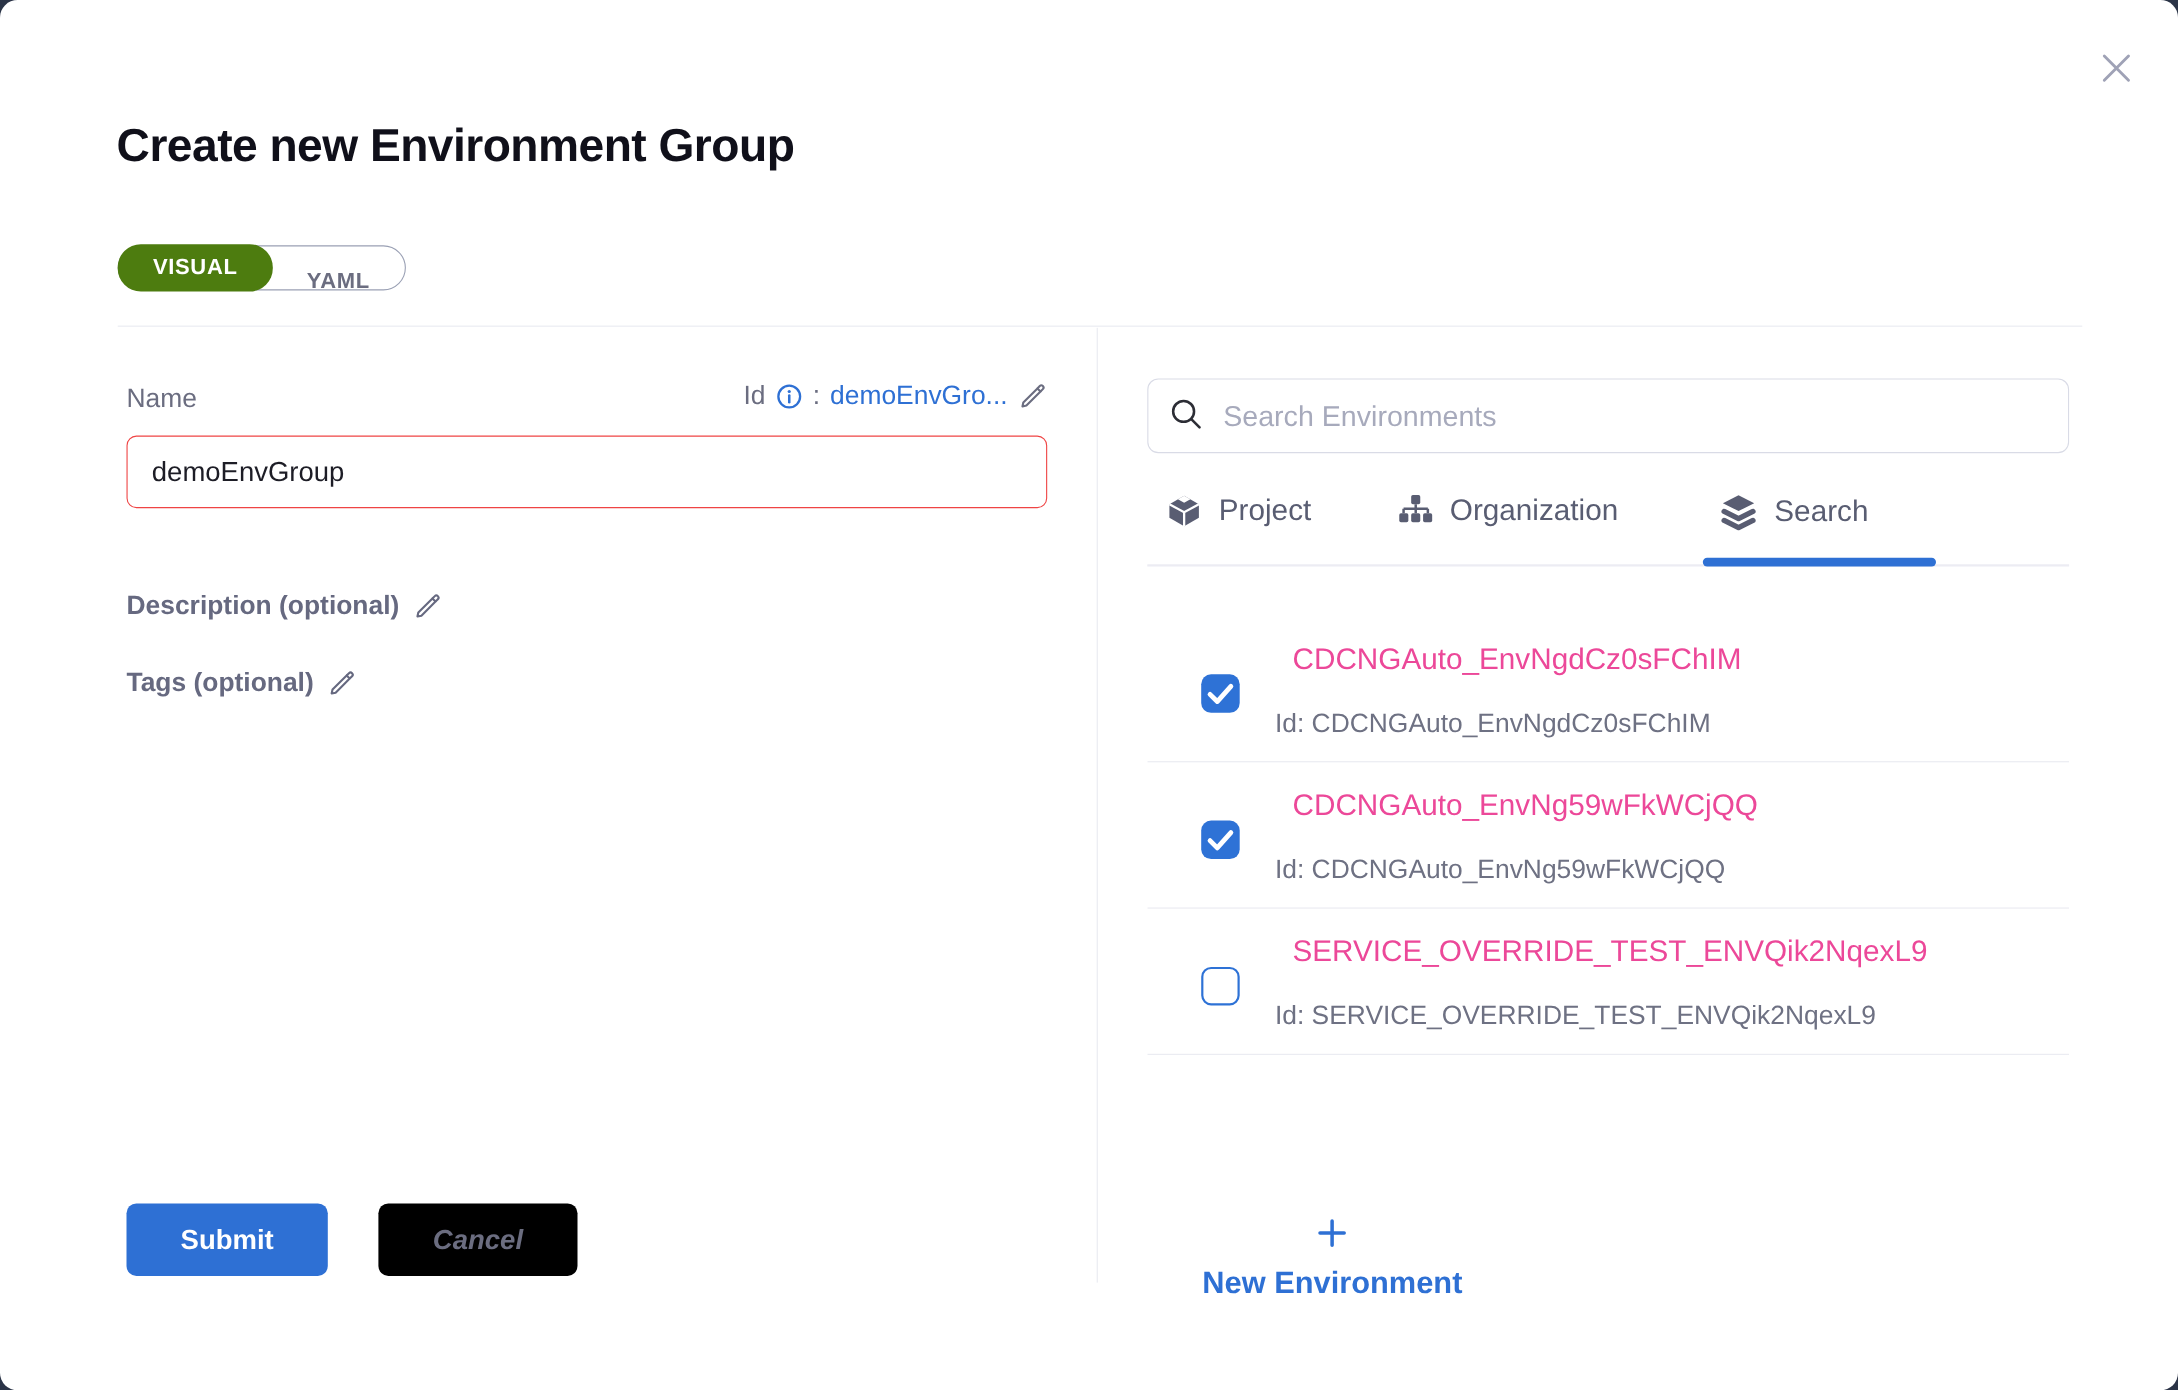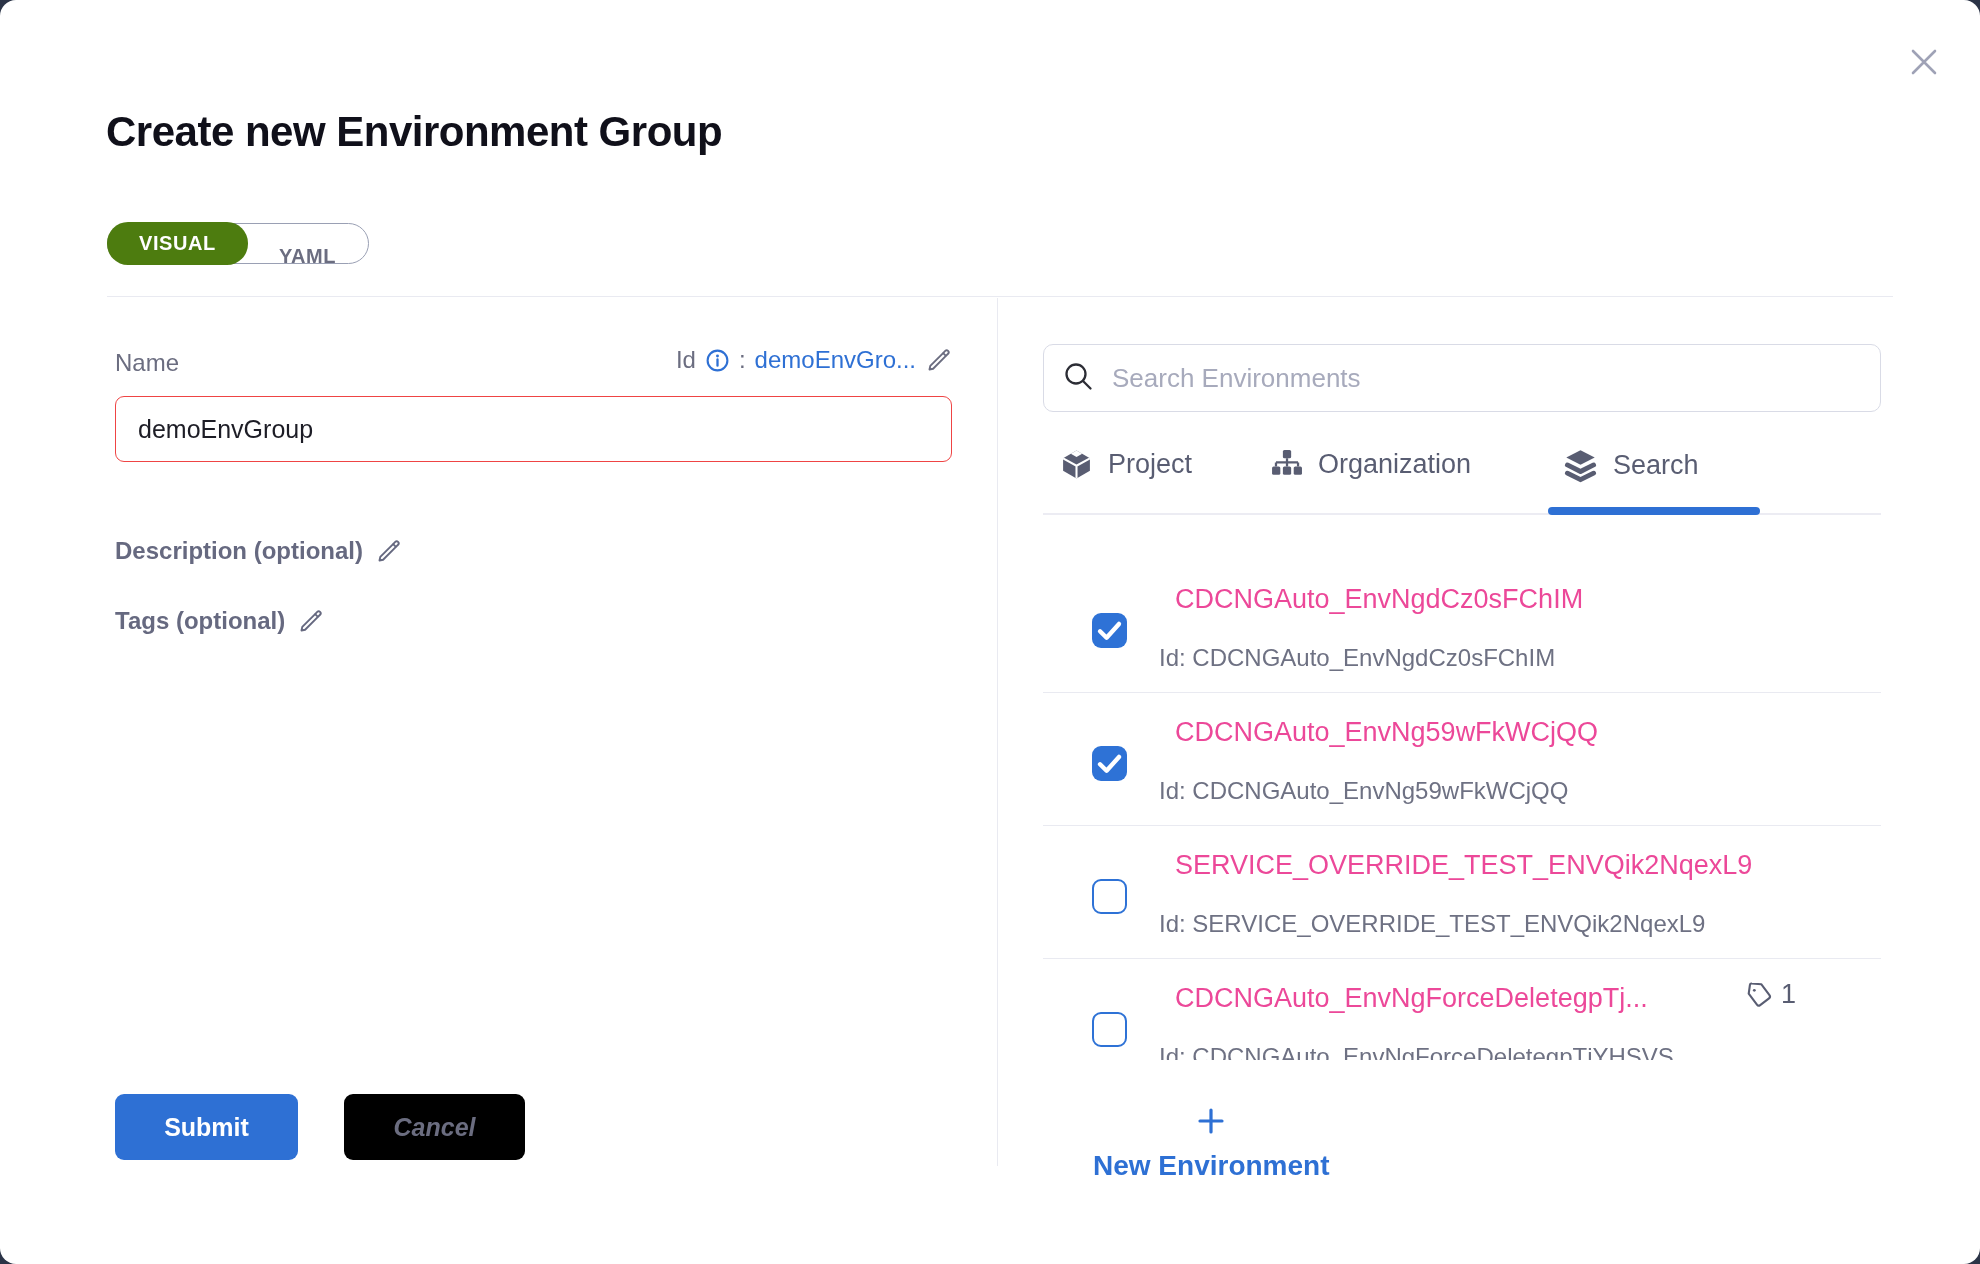--- a/index.html
+++ b/index.html
@@ -182,32 +182,20 @@
       <span class="env-name">CDCNGAuto_EnvNg59wFkWCjQQ</span>
       <span class="env-id">Id: CDCNGAuto_EnvNg59wFkWCjQQ</span>
     </div>
 
     <div class="env-row bordered row-3">
       <div class="checkbox unchecked"></div>
       <span class="env-name">SERVICE_OVERRIDE_TEST_ENVQik2NqexL9</span>
       <span class="env-id">Id: SERVICE_OVERRIDE_TEST_ENVQik2NqexL9</span>
     </div>
 
-    <div class="env-row row-4">
-      <div class="checkbox unchecked"></div>
-      <span class="env-name">CDCNGAuto_EnvNgForceDeletegpTj...</span>
-      <div class="tag-badge">
-        <svg width="28" height="28" viewBox="0 0 24 24">
-          <path d="M12.6 2.6 L20.9 10.9 a2 2 0 0 1 0 2.8 L14.2 20.4 a2 2 0 0 1 -2.8 0 L3.1 12.1 V4.5 a1.4 1.4 0 0 1 1.4 -1.4 Z" fill="none" stroke="#595d72" stroke-width="1.8" stroke-linejoin="round" transform="rotate(8 12 12)"></path>
-          <circle cx="8" cy="8" r="1.2" fill="#595d72"></circle>
-        </svg>
-        <span>1</span>
-      </div>
-      <span class="env-id">Id: CDCNGAuto_EnvNgForceDeletegpTjYHSVS</span>
-    </div>
 
   </div>
 
   <button class="new-env">
     <svg width="30" height="30" viewBox="0 0 30 30">
       <path d="M15 4 V26 M4 15 H26" stroke="#2e70d4" stroke-width="3.2" stroke-linecap="round" fill="none"></path>
     </svg>
     <span>New Environment</span>
   </button>
 

